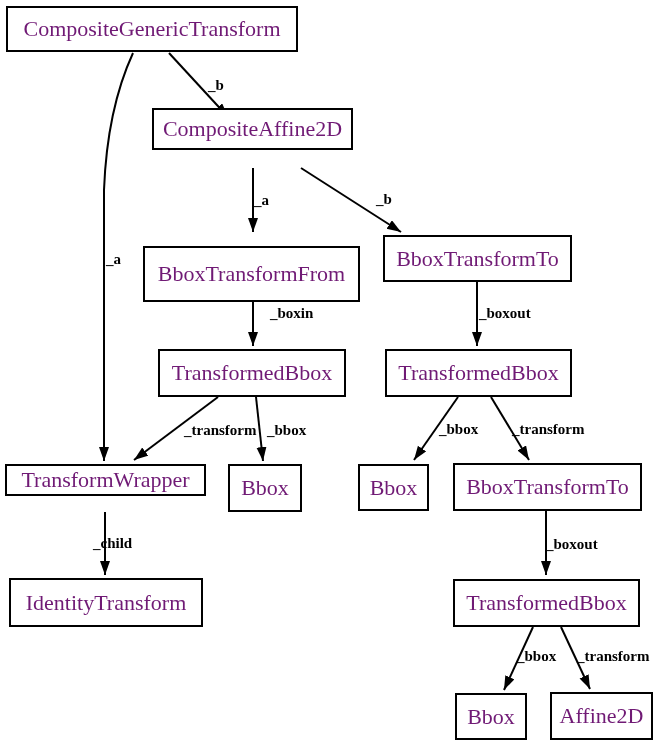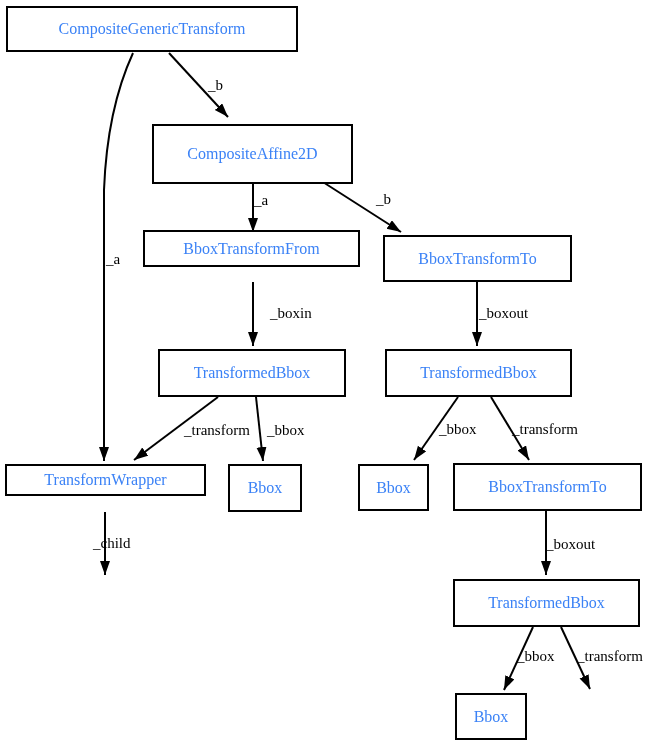--- a/index.html
+++ b/index.html
@@ -10,29 +10,30 @@
     font-family:"Liberation Serif","DejaVu Serif",serif;
     overflow:hidden;
   }
   #edges{position:absolute;left:0;top:0;width:657px;height:747px;}
   .node{
     position:absolute;
     box-sizing:border-box;
     border:2px solid #000000;
     background:#ffffff;
     display:flex;align-items:center;justify-content:center;
-    font-size:16px;color:#3b82f6;
+    font-size:22px;color:#701a75;
     white-space:nowrap;
     font-family:Liberation Serif, serif;
   }
   .elabel{
     position:absolute;
     font-size:15px;color:#000000;
     white-space:nowrap;
     line-height:1;
+    font-weight:bold;
   }
 </style>
 </head>
 <body>
 
 <div id="canvas">
 
   <svg id="edges" width="657" height="747" viewBox="0 0 657 747" xmlns="http://www.w3.org/2000/svg">
     <defs>
       <marker id="arrow" markerUnits="userSpaceOnUse" markerWidth="16" markerHeight="12" refX="14" refY="5" orient="auto">
@@ -51,31 +52,33 @@
       <line x1="458" y1="397" x2="414" y2="460" marker-end="url(#arrow)"></line>
       <line x1="491" y1="397" x2="529" y2="460" marker-end="url(#arrow)"></line>
       <line x1="105" y1="512" x2="105" y2="575" marker-end="url(#arrow)"></line>
       <line x1="546" y1="511" x2="546" y2="575" marker-end="url(#arrow)"></line>
       <line x1="533" y1="627" x2="504" y2="690" marker-end="url(#arrow)"></line>
       <line x1="561" y1="627" x2="590" y2="689" marker-end="url(#arrow)"></line>
     </g>
   </svg>
 
   <div class="node" style="left:6px;top:6px;width:292px;height:46px">CompositeGenericTransform</div>
-  <div class="node" style="left:152px;top:124px;width:201px;height:60px">CompositeAffine2D</div>
-  <div class="node" style="left:143px;top:230px;width:217px;height:37px">BboxTransformFrom</div>
+  <div class="node" style="left:152px;top:108px;width:201px;height:42px">CompositeAffine2D</div>
+  <div class="node" style="left:143px;top:246px;width:217px;height:56px">BboxTransformFrom</div>
   <div class="node" style="left:383px;top:235px;width:189px;height:47px">BboxTransformTo</div>
   <div class="node" style="left:158px;top:349px;width:188px;height:48px">TransformedBbox</div>
   <div class="node" style="left:385px;top:349px;width:187px;height:48px">TransformedBbox</div>
   <div class="node" style="left:5px;top:464px;width:201px;height:32px">TransformWrapper</div>
   <div class="node" style="left:228px;top:464px;width:74px;height:48px">Bbox</div>
   <div class="node" style="left:358px;top:464px;width:71px;height:47px">Bbox</div>
   <div class="node" style="left:453px;top:463px;width:189px;height:48px">BboxTransformTo</div>
+  <div class="node" style="left:9px;top:578px;width:194px;height:49px">IdentityTransform</div>
   <div class="node" style="left:453px;top:579px;width:187px;height:48px">TransformedBbox</div>
   <div class="node" style="left:455px;top:693px;width:72px;height:47px">Bbox</div>
+  <div class="node" style="left:550px;top:692px;width:103px;height:48px">Affine2D</div>
 
   <span class="elabel" style="left:208px;top:78px">_b</span>
   <span class="elabel" style="left:106px;top:252px">_a</span>
   <span class="elabel" style="left:254px;top:193px">_a</span>
   <span class="elabel" style="left:376px;top:192px">_b</span>
   <span class="elabel" style="left:270px;top:306px">_boxin</span>
   <span class="elabel" style="left:479px;top:306px">_boxout</span>
   <span class="elabel" style="left:184px;top:423px">_transform</span>
   <span class="elabel" style="left:267px;top:423px">_bbox</span>
   <span class="elabel" style="left:439px;top:422px">_bbox</span>

